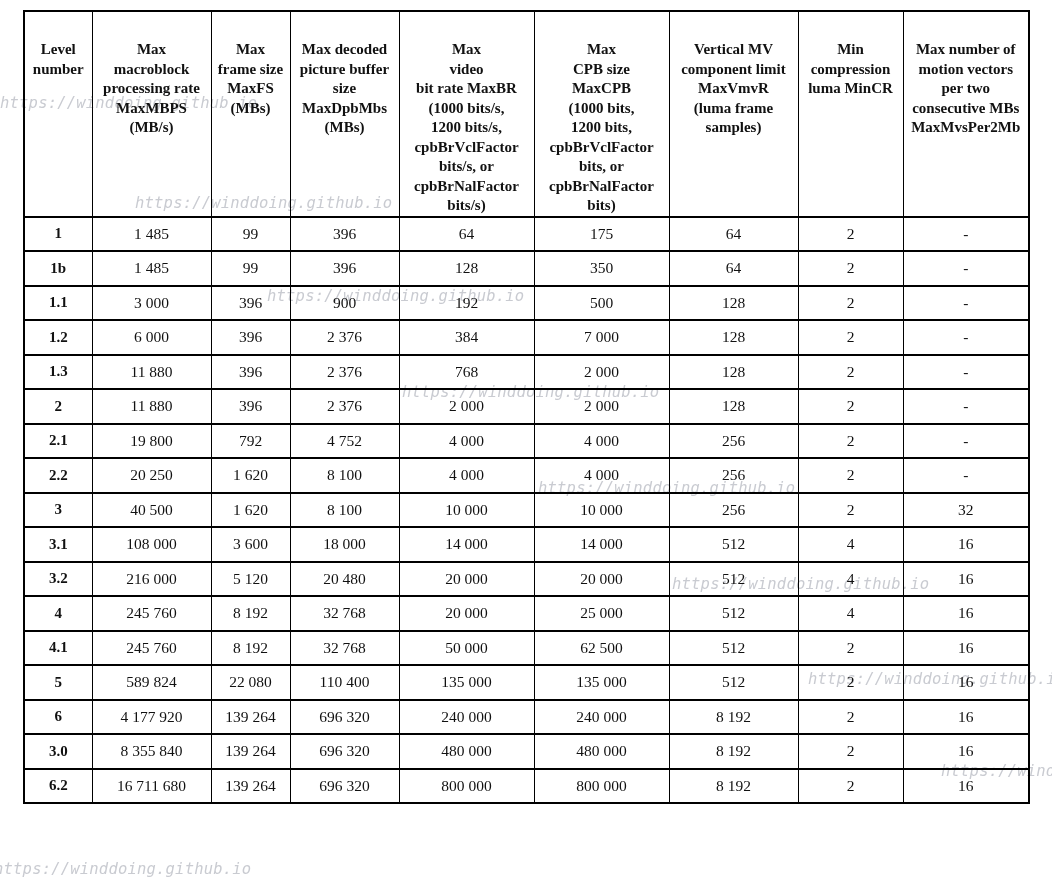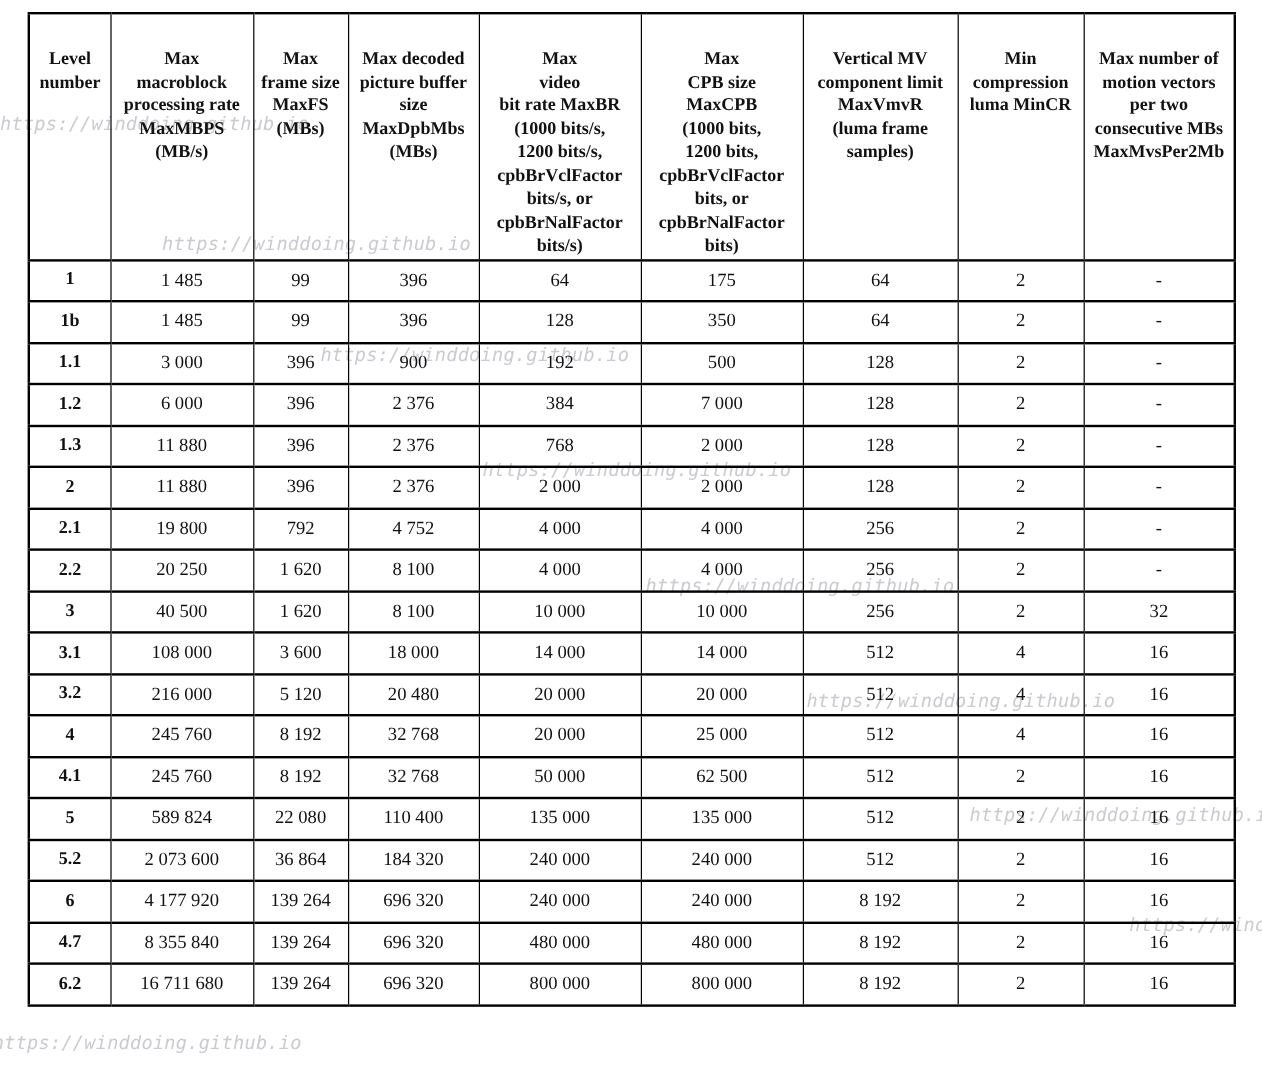--- a/index.html
+++ b/index.html
@@ -300,43 +300,32 @@
           <td>589 824</td>
           <td>22 080</td>
           <td>110 400</td>
           <td>135 000</td>
           <td>135 000</td>
           <td>512</td>
           <td>2</td>
           <td>16</td>
         </tr>
         <tr>
-          <td>5.2</td>
-          <td>2 073 600</td>
-          <td>36 864</td>
-          <td>184 320</td>
-          <td>240 000</td>
-          <td>240 000</td>
-          <td>512</td>
-          <td>2</td>
-          <td>16</td>
-        </tr>
-        <tr>
           <td>6</td>
           <td>4 177 920</td>
           <td>139 264</td>
           <td>696 320</td>
           <td>240 000</td>
           <td>240 000</td>
           <td>8 192</td>
           <td>2</td>
           <td>16</td>
         </tr>
         <tr>
-          <td>4.7</td>
+          <td>3.0</td>
           <td>8 355 840</td>
           <td>139 264</td>
           <td>696 320</td>
           <td>480 000</td>
           <td>480 000</td>
           <td>8 192</td>
           <td>2</td>
           <td>16</td>
         </tr>
         <tr>

